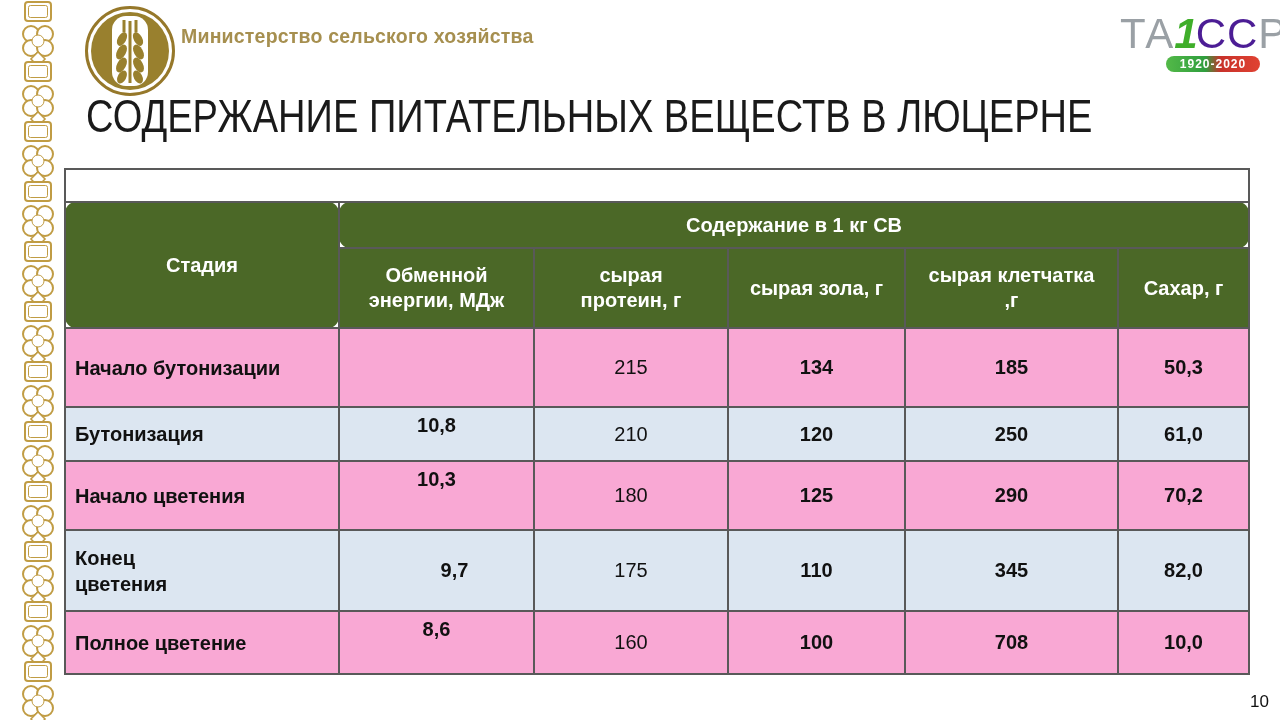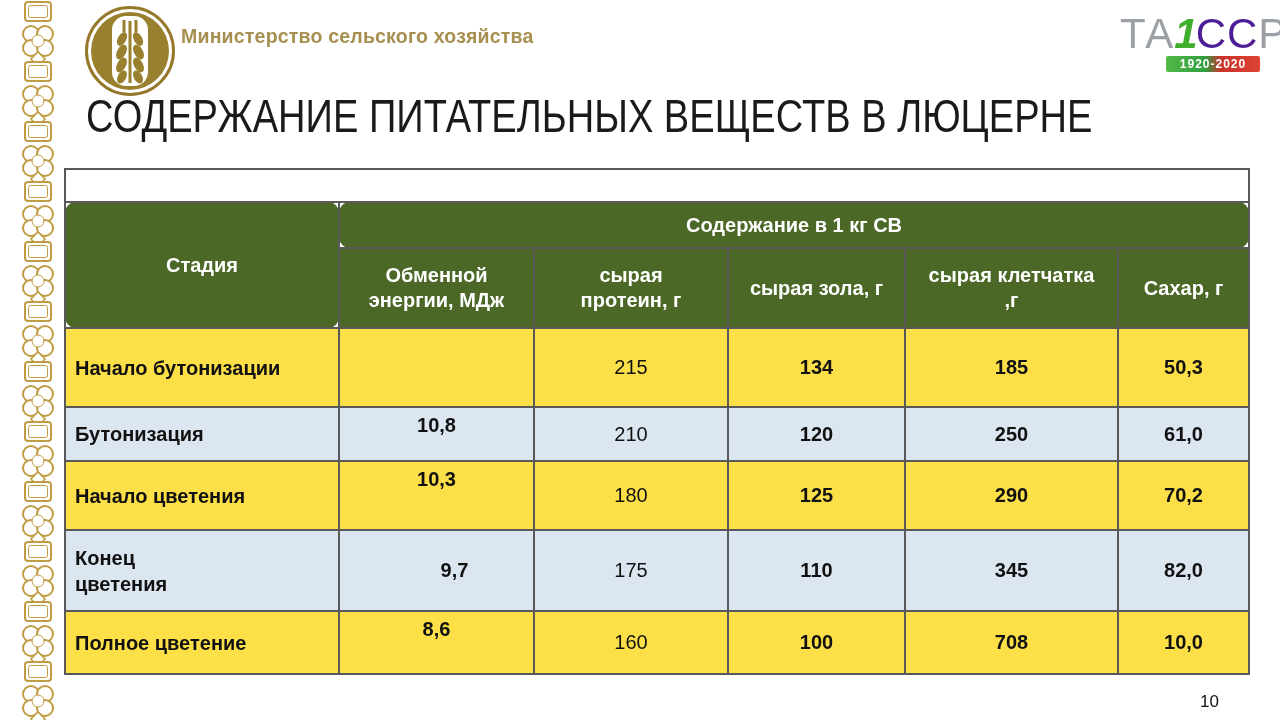--- a/index.html
+++ b/index.html
@@ -17,49 +17,49 @@
 
   
   .tassr { position: absolute; left: 1120px; top: 14px; width: 140px; text-align: right; }
   .tassr-letters { font-size: 42px; line-height: 40px; letter-spacing: 1px; white-space: nowrap; }
   .t-gray { color: #9aa0a5; }
   .t-one  { color: #3fae2a; font-style: italic; font-weight: 700; margin-right: -3px; }
   .t-green{ color: #4c1d95; }
   .tassr-band { display: inline-block; margin-top: 1px; width: 94px; height: 16px;
     background: linear-gradient(90deg, #53b948 0%, #2f9e3e 42%, #c8322b 58%, #e04232 100%);
     color: #fff; font-size: 12px; font-weight: 700; line-height: 16px; text-align: center;
-    letter-spacing: 1px; border-radius: 2px; }
+    letter-spacing: 1px; border-radius: 8px; }
 
   
   .slide-title { position: absolute; left: 86px; top: 88px; color: #1a1a1a;
     font-size: 47px; font-weight: 400; white-space: nowrap;
     transform: scaleX(0.81); transform-origin: 0 50%; }
 
   
   table.nutrients { position: absolute; left: 64px; top: 168px; width: 1184px;
     border-collapse: collapse; table-layout: fixed; border: 2px solid #3d3d3d; }
   table.nutrients th, table.nutrients td { border: 2px solid #595959; }
   tr.strip-row td { height: 33px; background: #ffffff; }
   th.gh { background: #4b6827; color: #ffffff; font-size: 20px; font-weight: 700;
     text-align: center; vertical-align: middle; }
   tr.g1 th { height: 46px; border-radius: 11px; }
   tr.g2 th { height: 80px; line-height: 1.25; padding: 2px 4px; }
   .preline { white-space: pre-line; }
 
-  tbody td { font-size: 20px; color: #111; vertical-align: middle; background: #fde047; }
+  tbody td { font-size: 20px; color: #111; vertical-align: middle; background: #f9a8d4; }
   tbody tr:nth-child(even) td { background: #dce6f1; }
   td.stage-cell { font-weight: 700; text-align: left; padding-left: 9px; line-height: 1.3; }
   td.num { text-align: center; font-weight: 700; }
   td.protein { font-weight: 400; }
   td.energy { vertical-align: top; padding-top: 6px; }
   tbody tr:nth-child(4) td.energy { vertical-align: middle; padding-top: 0; padding-left: 36px; }
   tr.r1 td { height: 79px; } tr.r2 td { height: 54px; } tr.r3 td { height: 69px; }
   tr.r4 td { height: 81px; } tr.r5 td { height: 63px; }
 
-  .page-number { position: absolute; left: 1200px; top: 692px; font-size: 17px; color: #111; }
+  .page-number { position: absolute; left: 1250px; top: 692px; font-size: 17px; color: #111; }
 </style>
 </head>
 <body>
 
 <div class="slide">
 
   <svg class="ornament" width="46" height="720" viewBox="0 0 46 720" xmlns="http://www.w3.org/2000/svg">
     <defs>
       <g id="orn-tile">
         <rect x="9" y="2" width="26" height="19" rx="3" fill="#ffffff" stroke="#c09c44" stroke-width="2"></rect>

